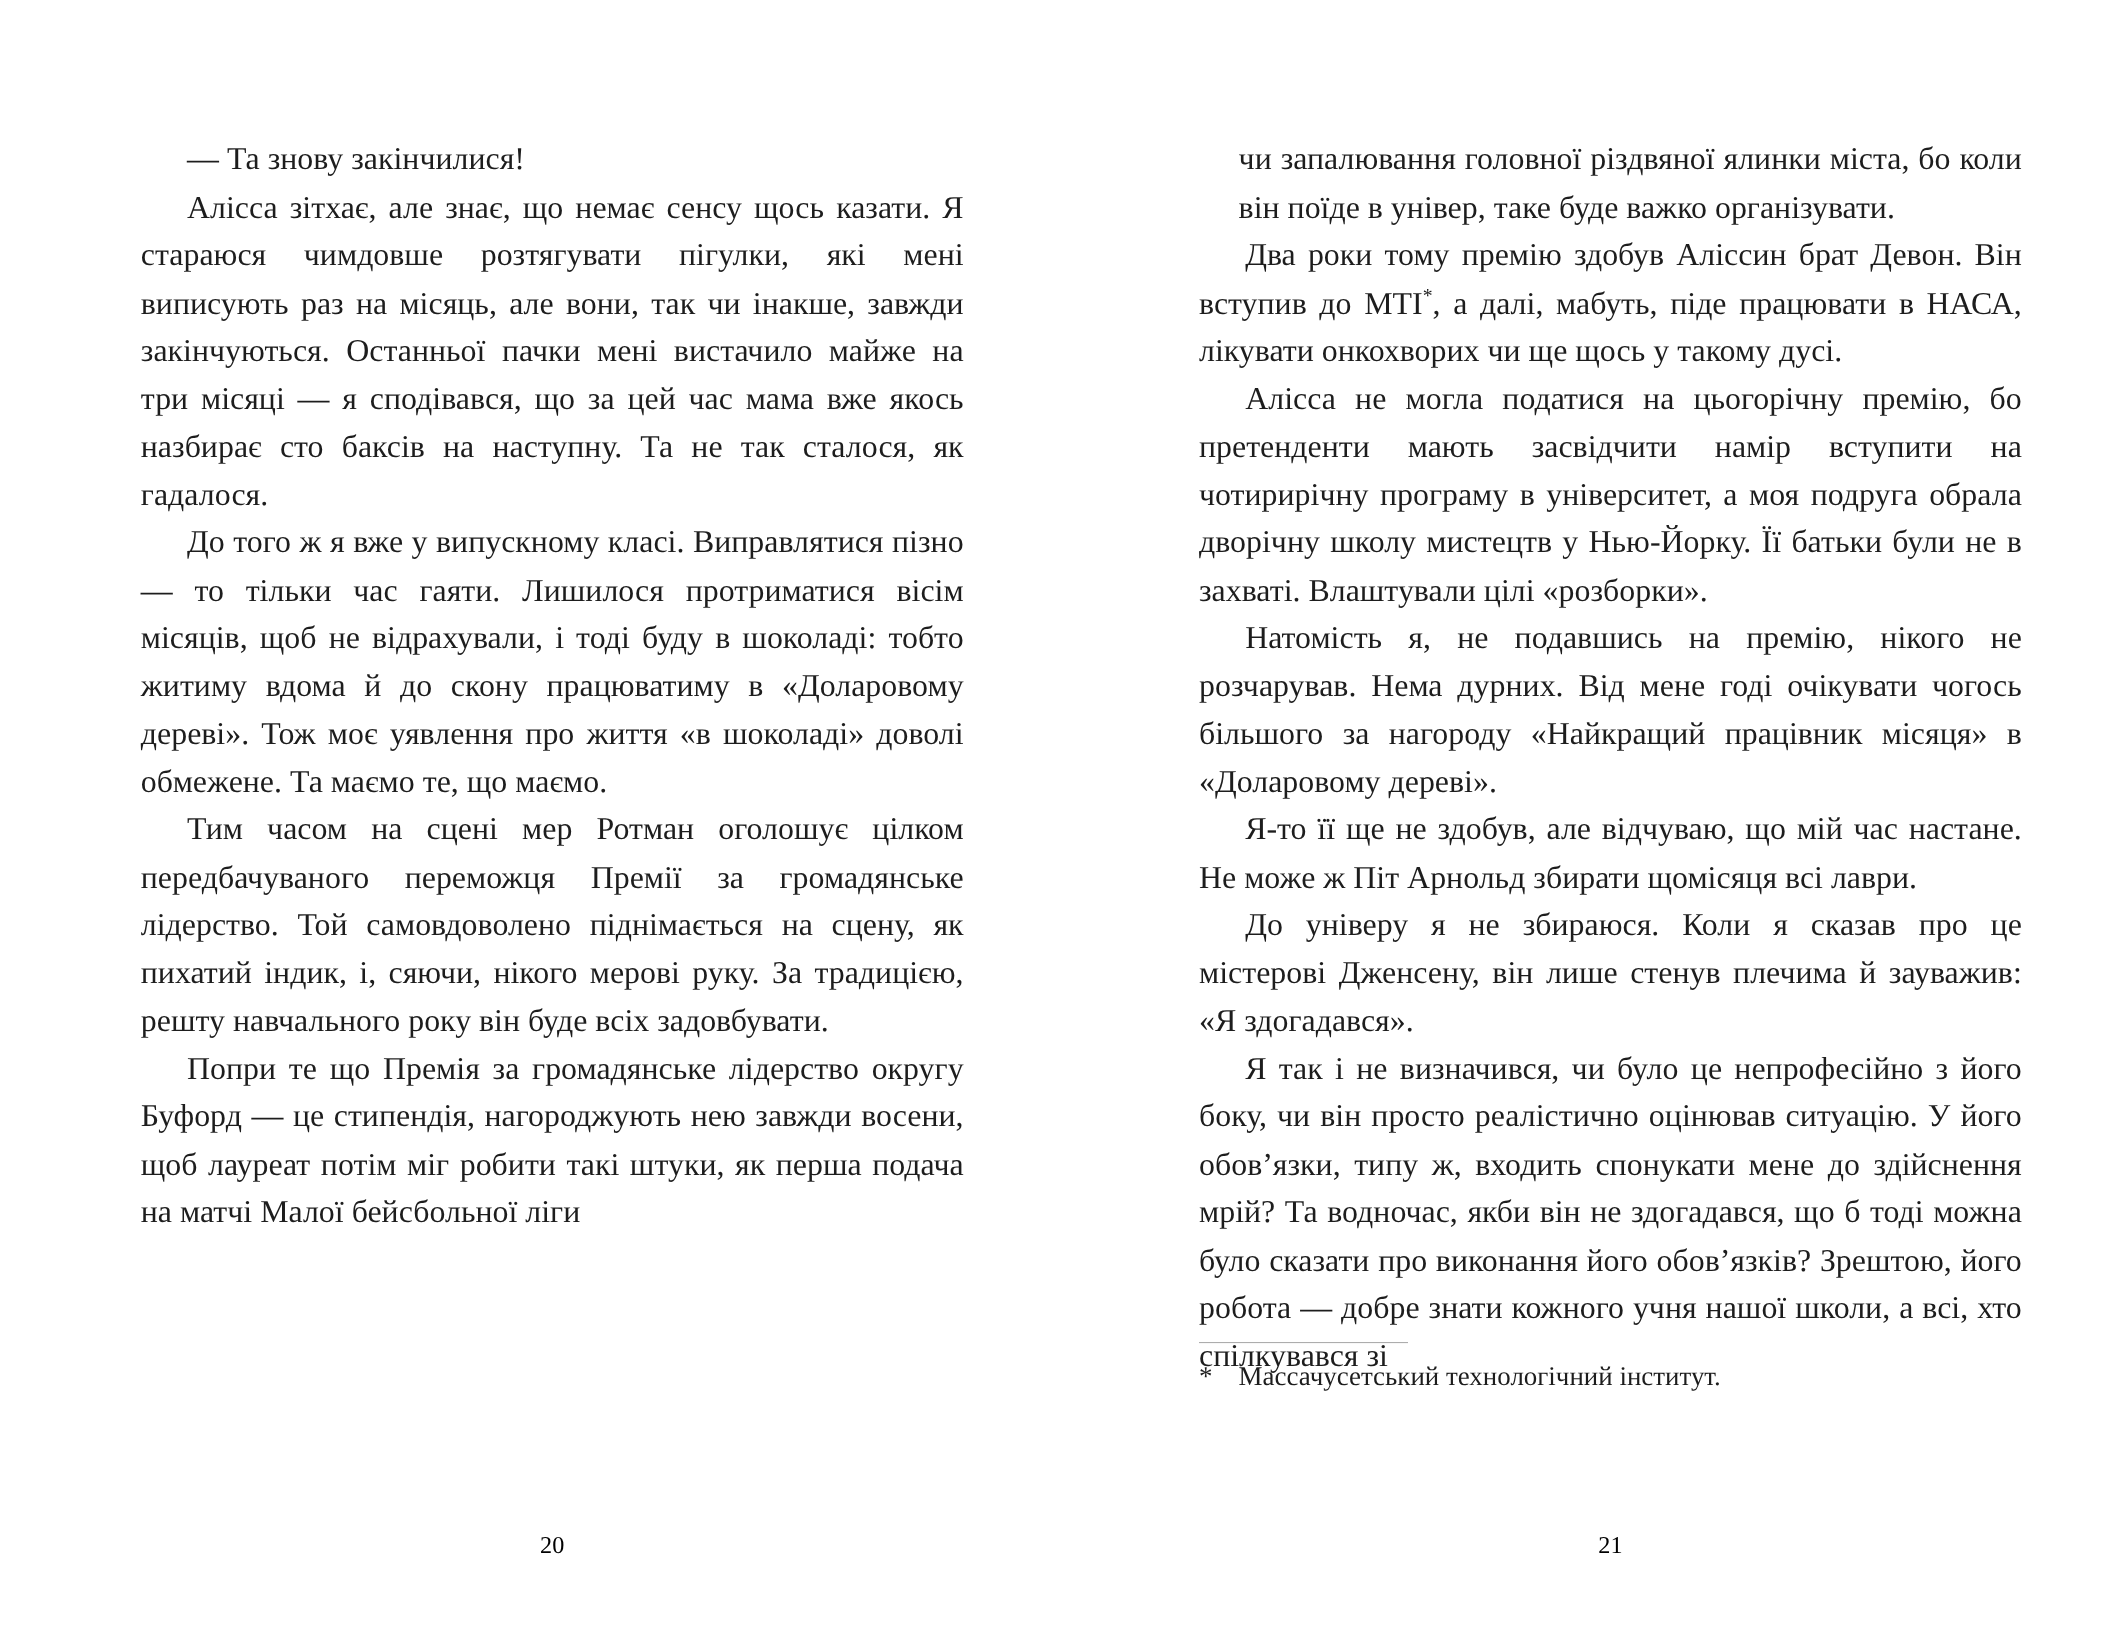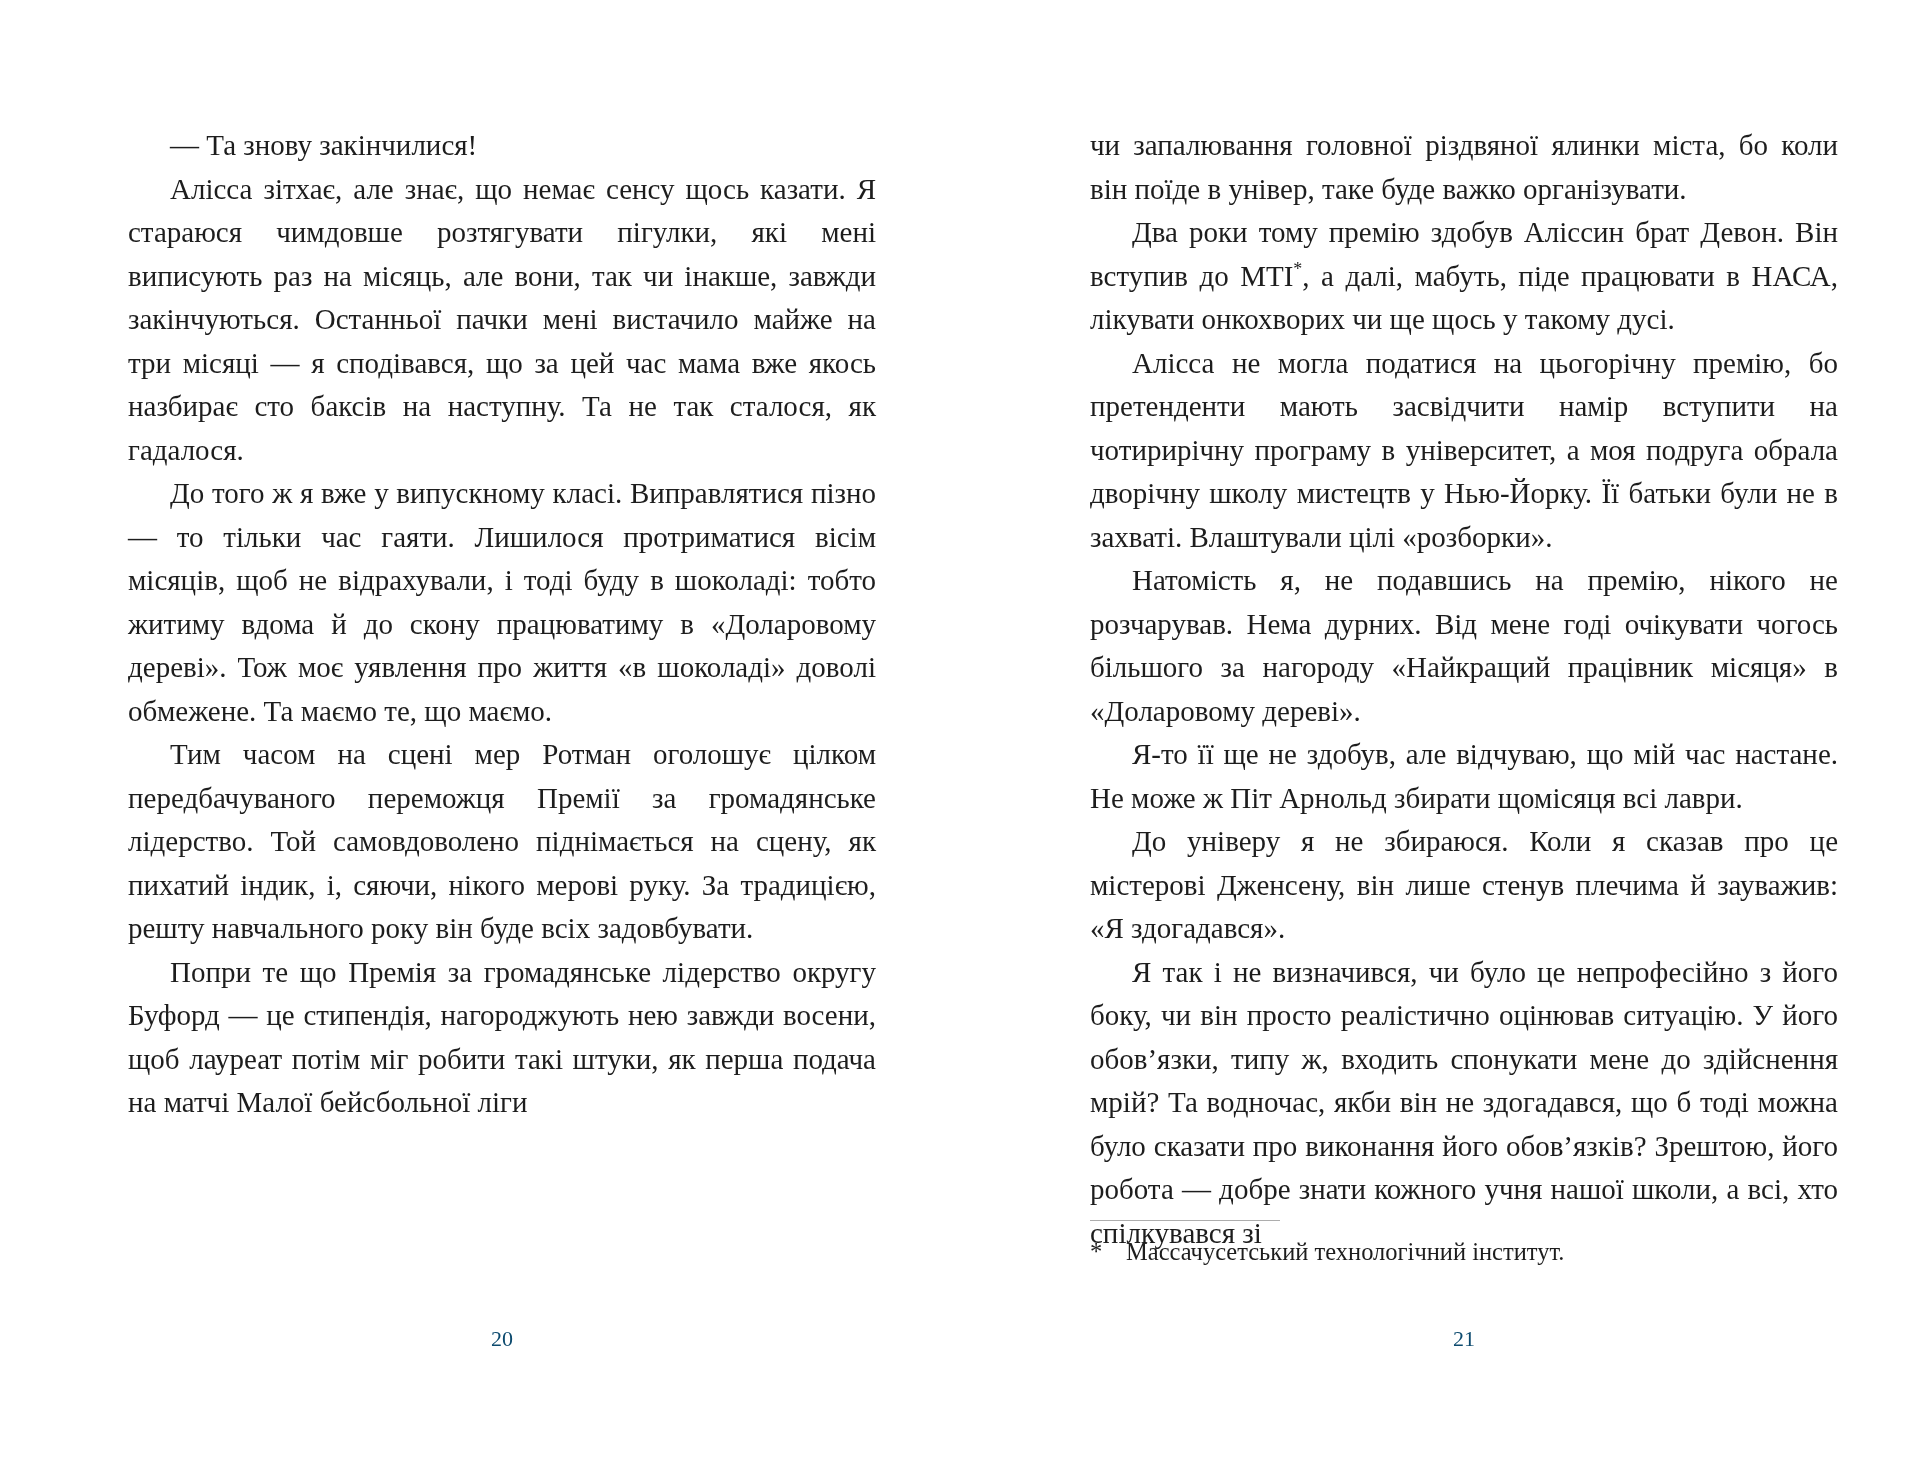--- a/index.html
+++ b/index.html
@@ -25,21 +25,21 @@
   .page--right { left: 1090px; }
 
   .page-body p {
     margin: 0;
     font-size: 29px;
     line-height: 43.5px;
     text-align: justify;
     text-indent: 42px;
     color: #1d1d1d;
   }
-  .page-body p.no-indent { text-indent: 0; }
+  .page-body p.no-indent { text-indent: 0; margin-left: 36px; }
 
   sup.fn-ref {
     font-size: 0.62em;
     line-height: 0;
     vertical-align: super;
   }
 
   .footnote {
     position: absolute;
     left: 1090px;
@@ -59,25 +59,25 @@
     color: #1d1d1d;
     text-align: left;
   }
   .footnote-marker {
     display: inline-block;
     width: 36px;
   }
 
   .page-number {
     position: absolute;
-    top: 1326px;
+    top: 1392px;
     width: 748px;
     text-align: center;
     font-size: 22px;
-    color: #0c4a6e;
+    color: #000000;
   }
   .page-number--left  { left: 128px; }
   .page-number--right { left: 1090px; }
 </style>
 </head>
 <body>
 
 <div class="canvas">
 
   <section class="page page--left">

